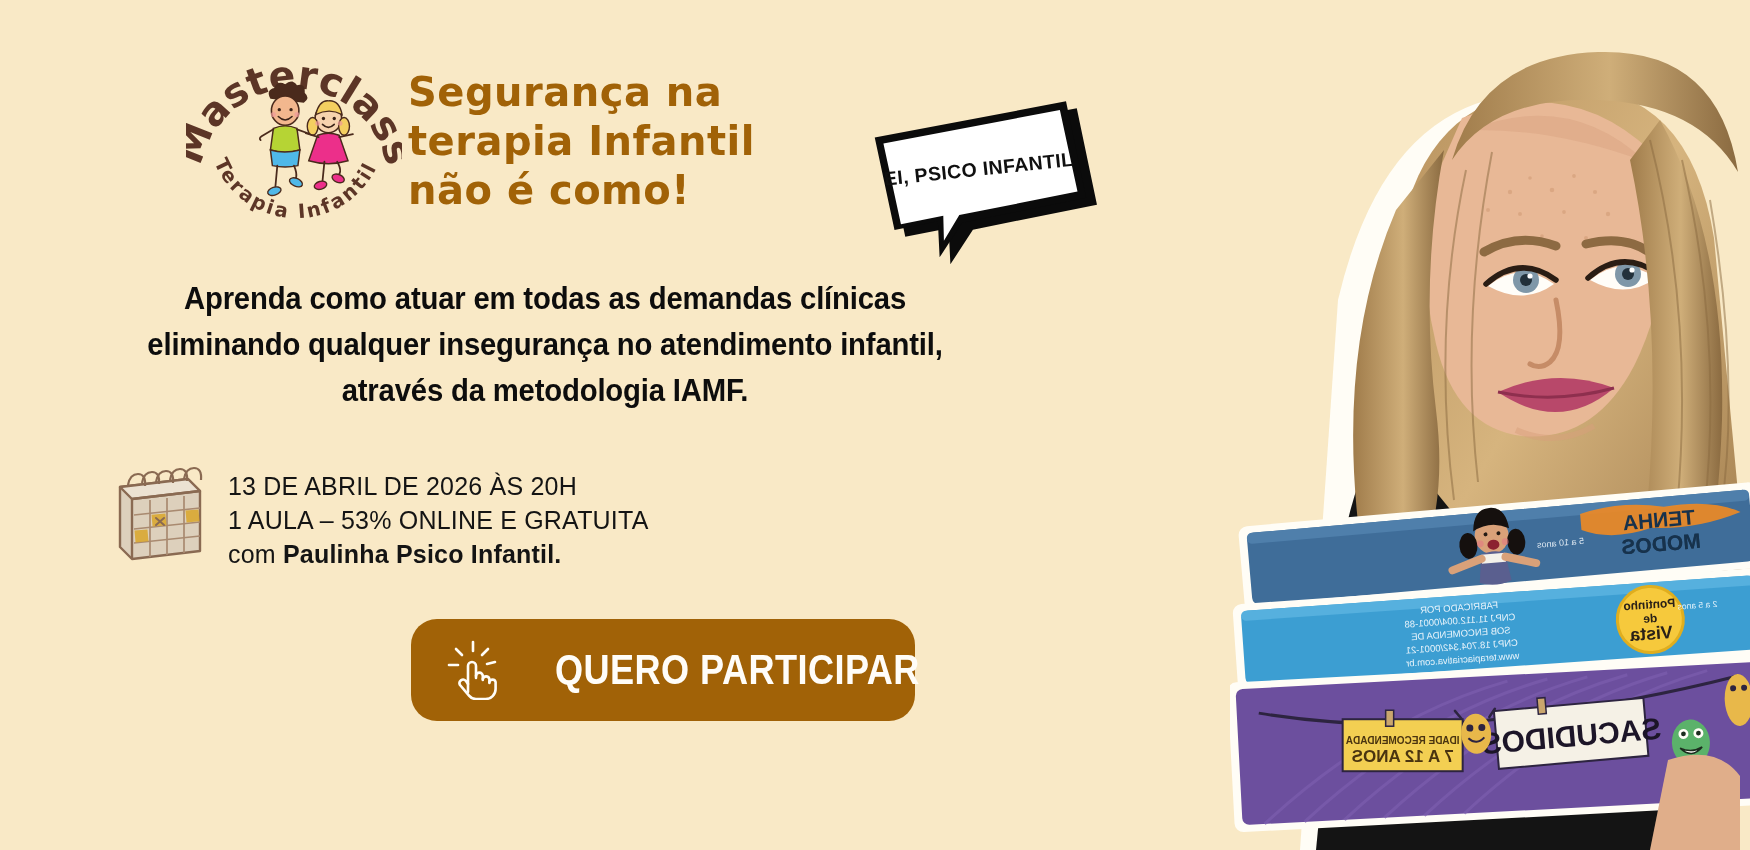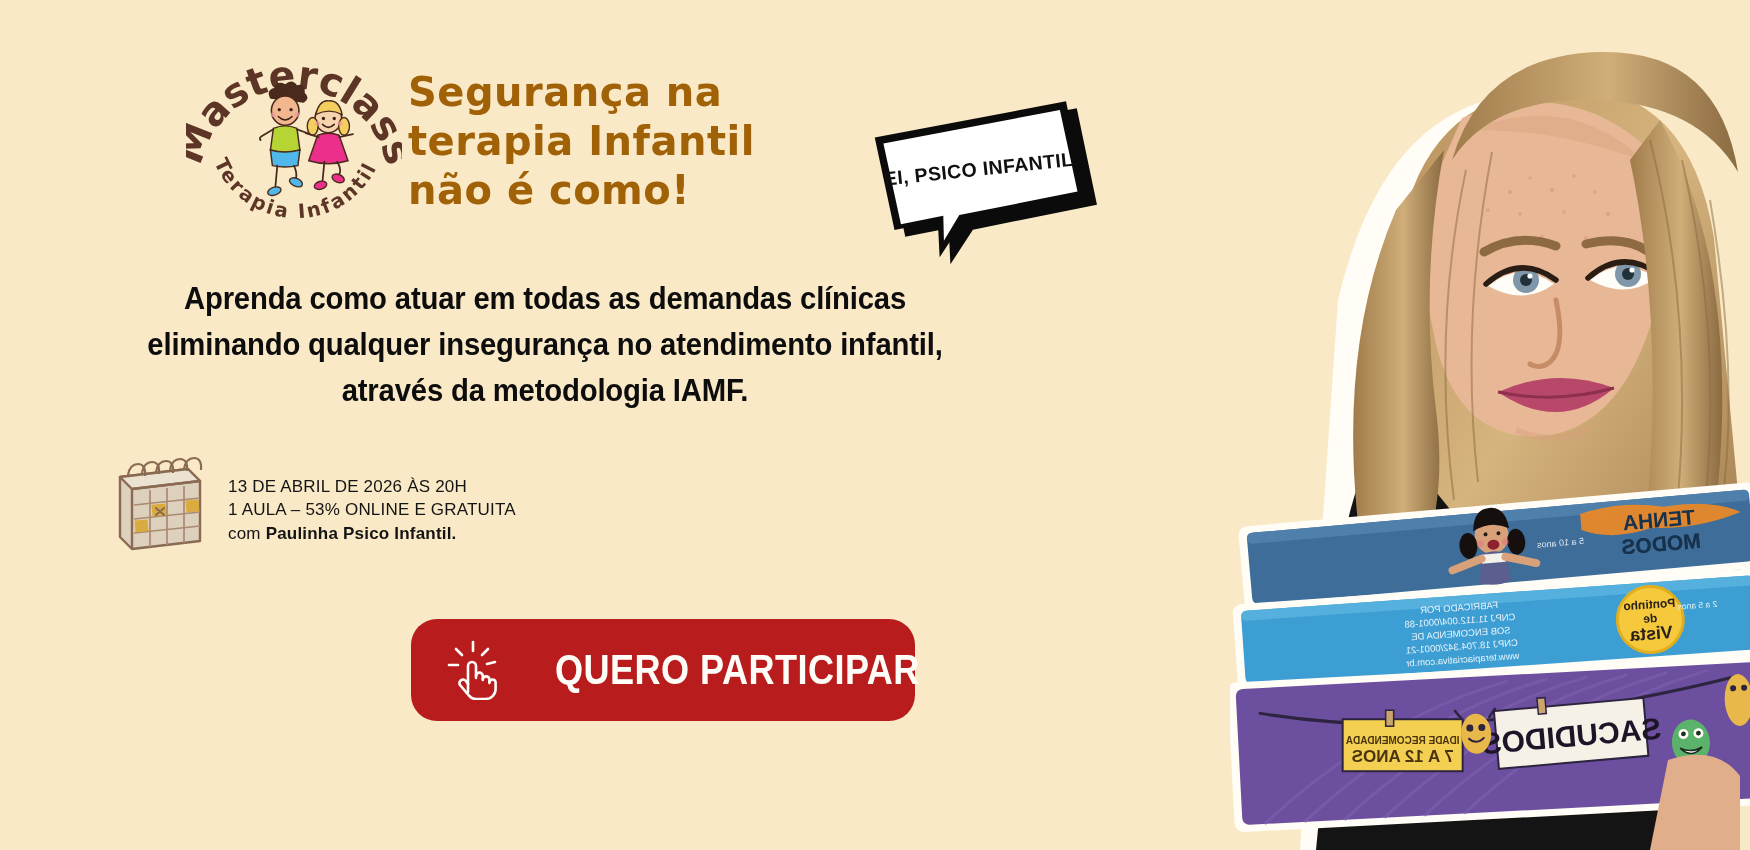--- a/index.html
+++ b/index.html
@@ -77,34 +77,34 @@
     left: 110px; top: 455px;
     display: flex;
     align-items: center;
     gap: 18px;
   }
   .cal-icon { width: 100px; height: 96px; flex: 0 0 auto; }
   .cal-icon svg { width: 100%; height: 100%; display: block; }
   .datelines {
     color: #141414;
     font-family: "Liberation Sans", sans-serif;
-    font-size: 17px;
+    font-size: 25px;
     line-height: 1.36;
     letter-spacing: 0.2px;
     padding-top: 14px;
   }
   .datelines div { white-space: nowrap; }
   .datelines .b { font-weight: 700; margin-top: 25px; }
 
   
   .cta {
     position: absolute;
     left: 411px; top: 619px;
     width: 504px; height: 102px;
-    background: #b91c1c;
+    background: #a16207;
     border-radius: 26px;
     display: flex;
     align-items: center;
     justify-content: flex-start;
     gap: 54px;
     padding-left: 36px;
     cursor: pointer;
     border: none;
   }
   .cta-icon { width: 54px; height: 60px; flex: 0 0 auto; }

